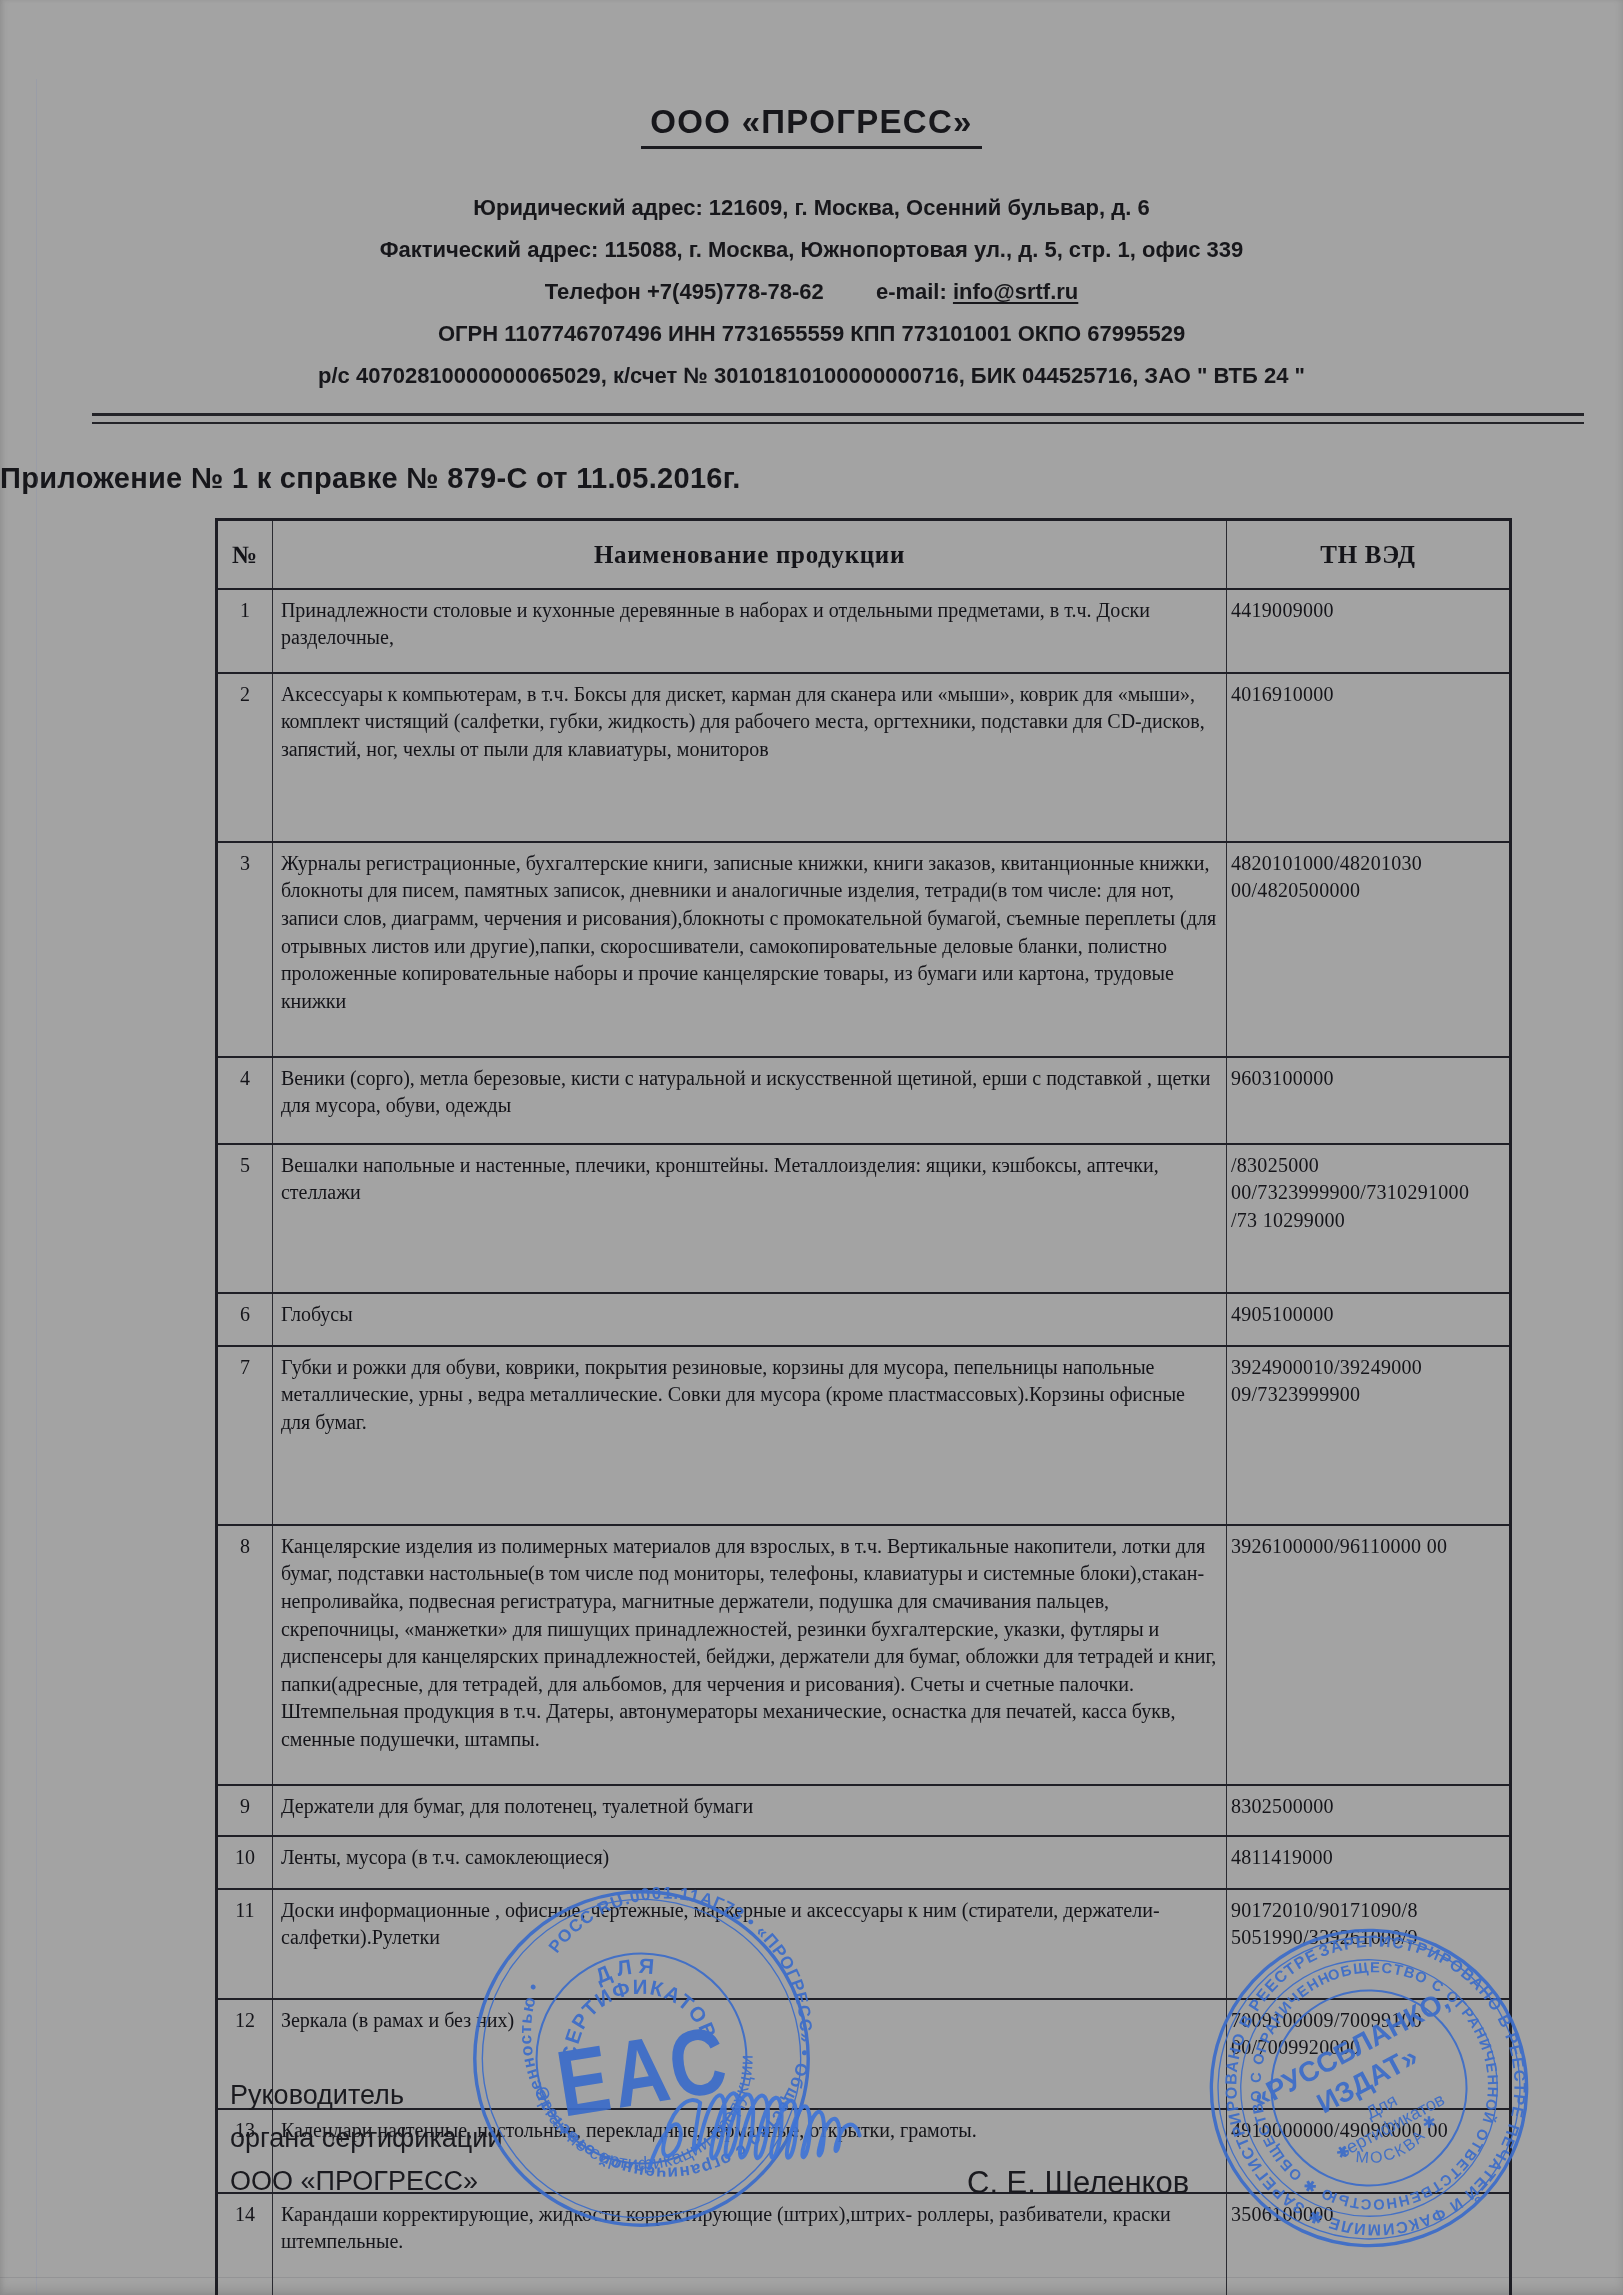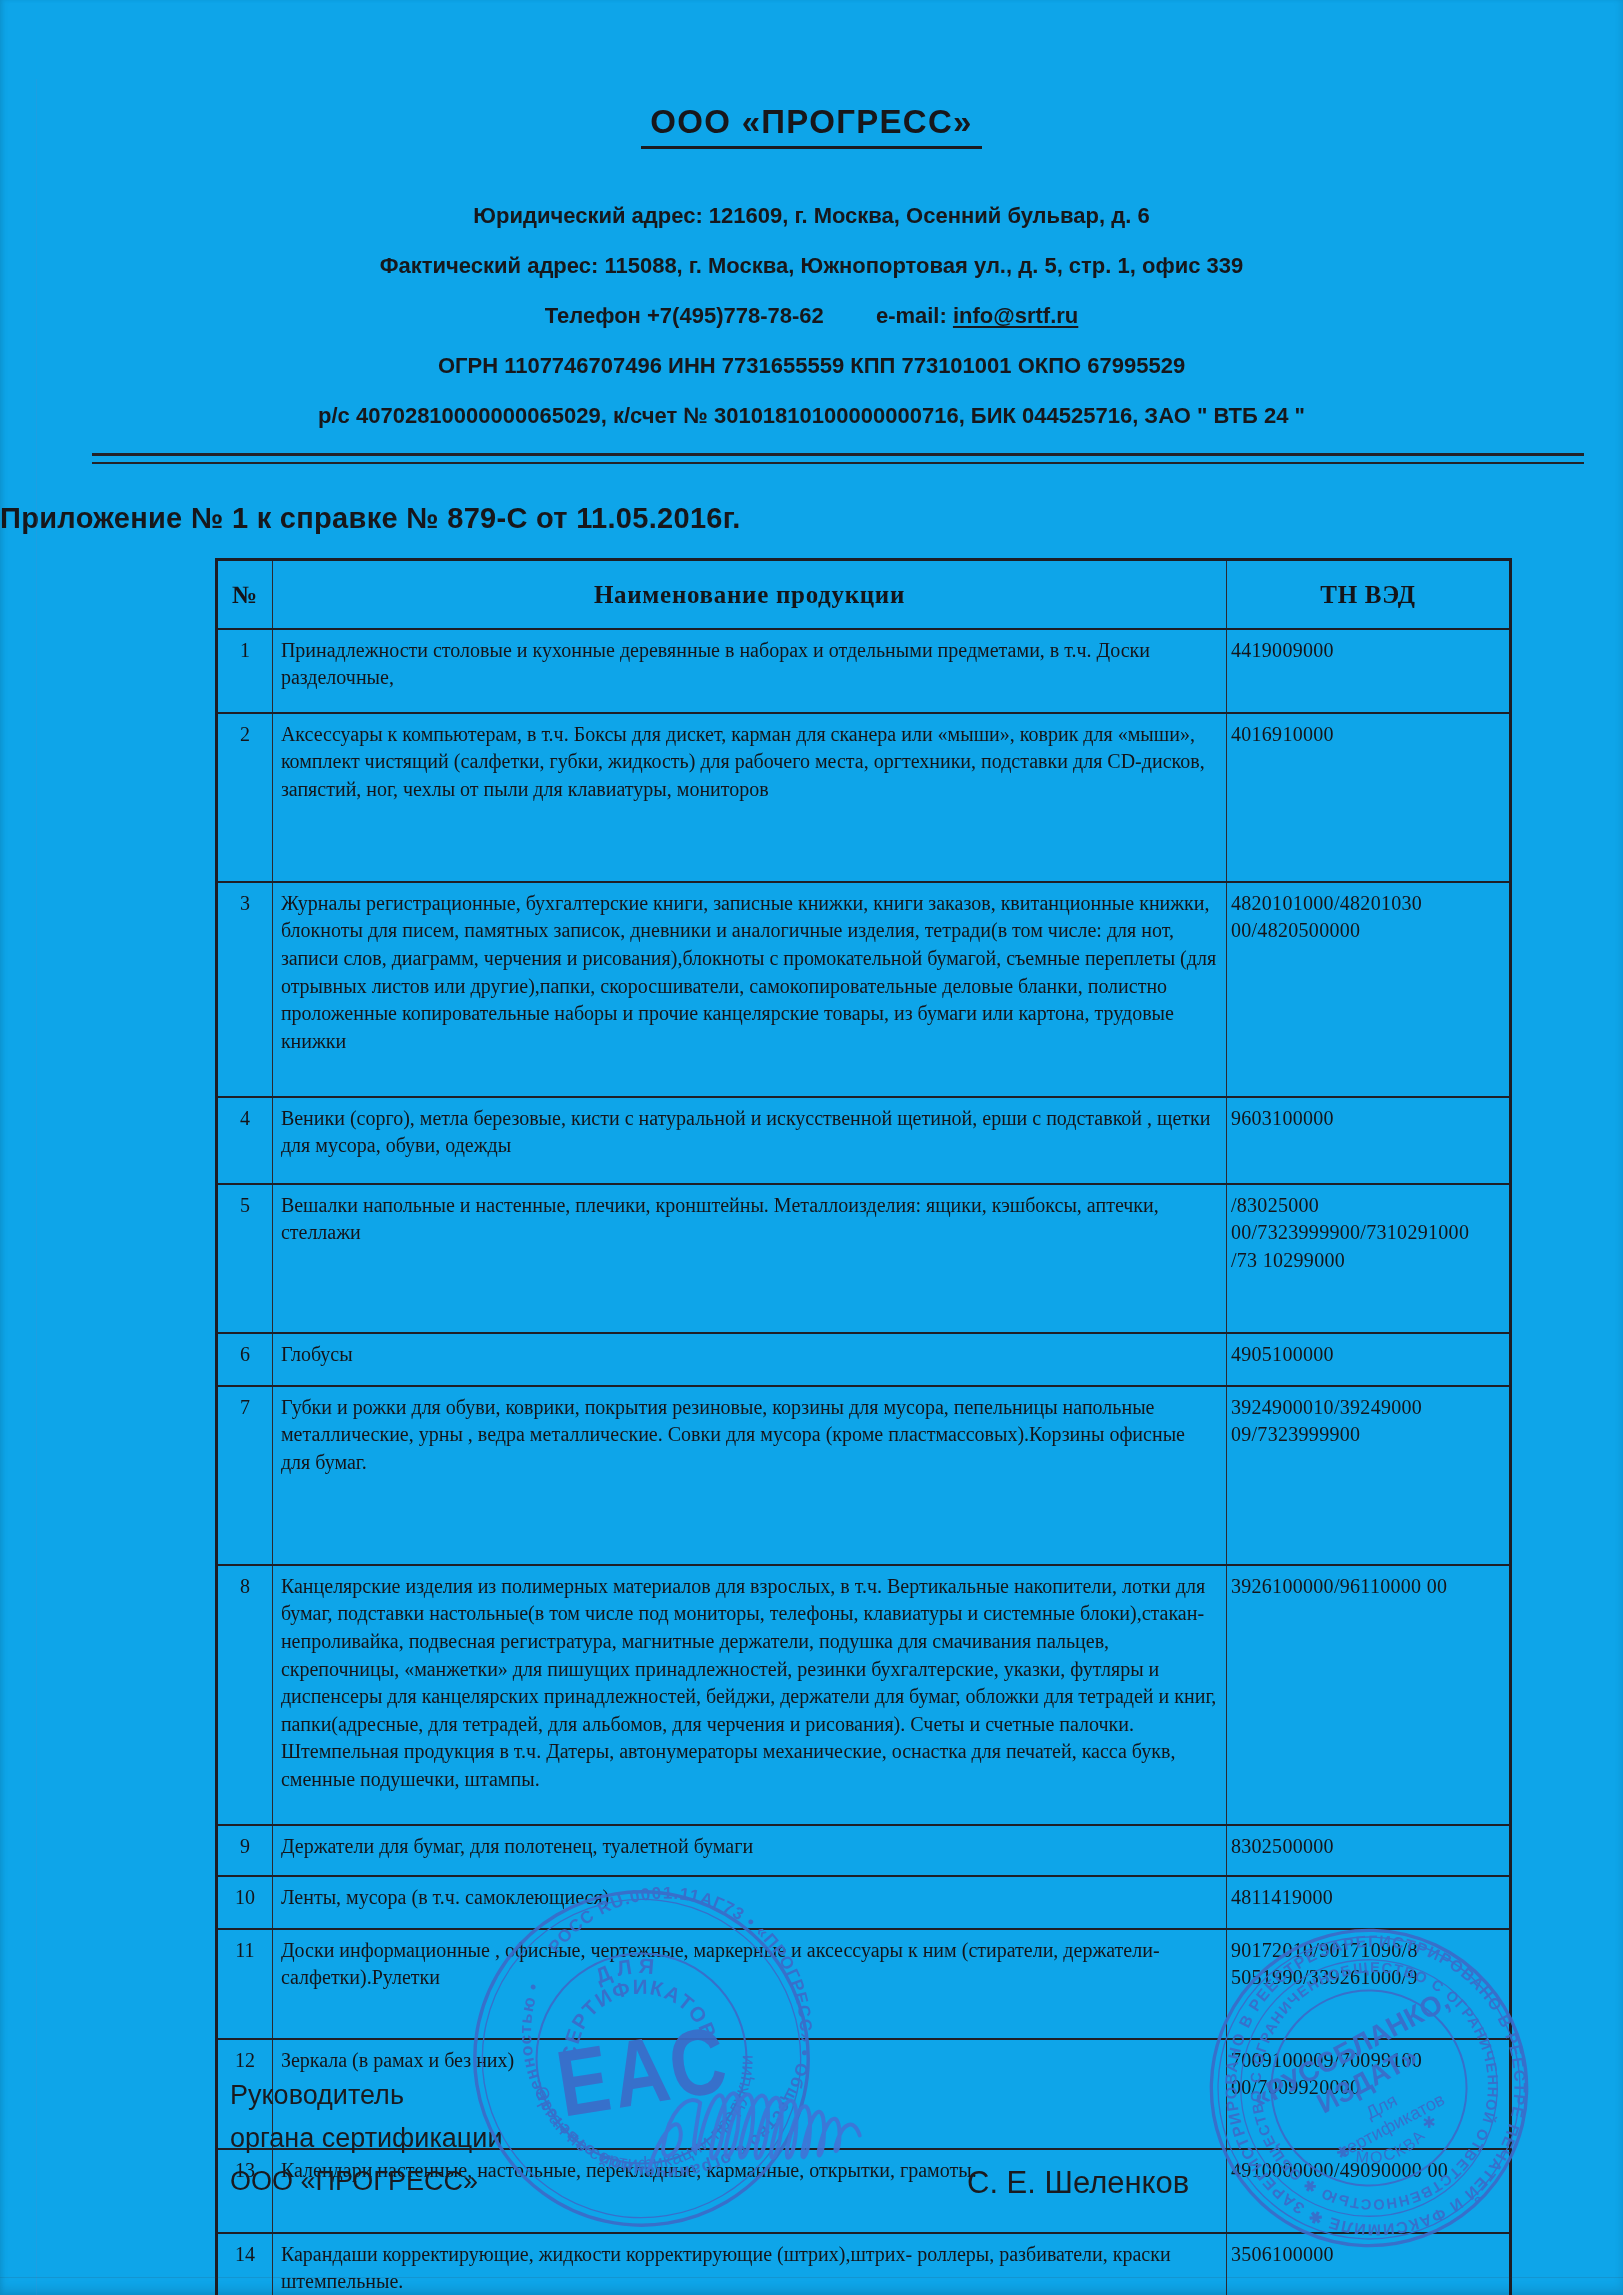--- a/index.html
+++ b/index.html
@@ -1,37 +1,37 @@
 <!DOCTYPE html>
 <html style="font-size:10.5px"><head>
 <meta charset="utf-8">
 <style>
   html,body{margin:0;padding:0;background:#777;}
   .page{
     position:relative;
     width:1623px;height:2295px;
-    background:#0ea5e9;
+    background:#a3a3a3;
     overflow:hidden;
     font-family:"Liberation Sans",sans-serif;
     color:#17171b;
     box-shadow:inset 0 -5.2px 9.2px rgba(0,0,0,.12), inset 2px 0 3.9px rgba(0,0,0,.05);
   }
   .scan-line-left{position:absolute;left:36px;top:79px;bottom:0;width:1.3px;background:rgba(110,130,190,.16);}
   .scan-line-bottom{position:absolute;left:0;right:0;bottom:17px;height:1.3px;background:rgba(60,60,70,.14);}
 
   
   .letterhead{padding-top:103px;text-align:center;}
   .company-name{
     display:inline-block;
     font-size:33px;font-weight:700;letter-spacing:1.3px;
     border-bottom:3.9px solid #1b1b20;
     padding:0 9.2px 5.2px 9.2px;
     margin:0 0 34px 0;
   }
-  .lh-line{font-size:22px;font-weight:700;line-height:34px;margin:16px;}
+  .lh-line{font-size:22px;font-weight:700;line-height:34px;margin:8px;}
   .lh-email{ text-decoration:underline; text-underline-offset:3.3px;}
 
   .double-rule{
     margin:19.6px 0 0 92px;width:1492px;height:5.9px;
     border-top:3.3px solid #232328;border-bottom:2.6px solid #232328;
   }
 
   
   .appendix-title{
     margin:38px 98px 0 0;

